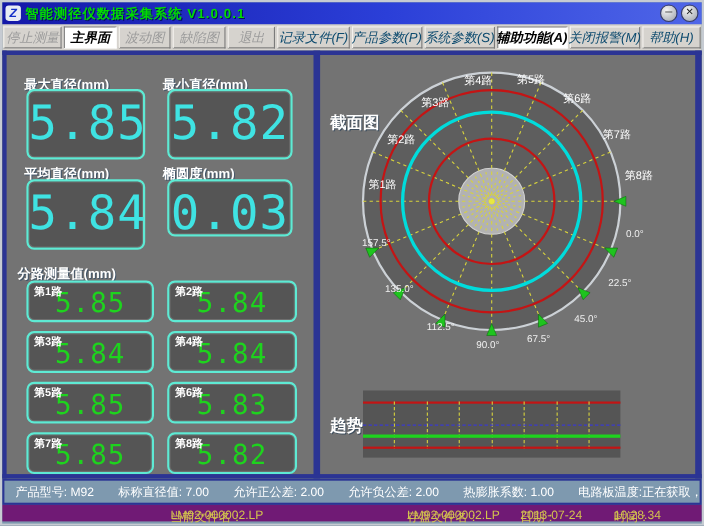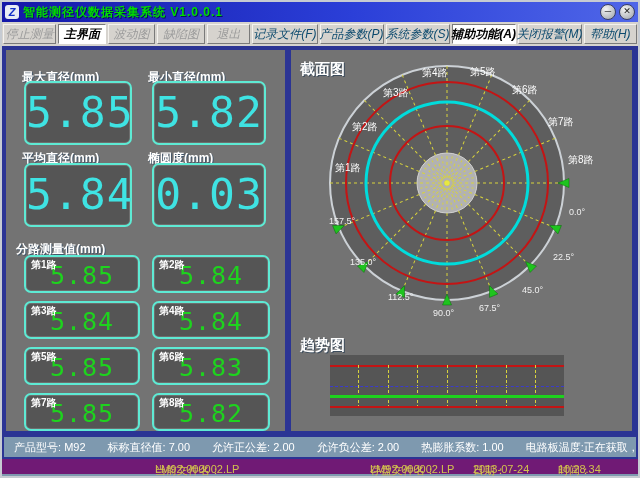--- a/index.html
+++ b/index.html
@@ -16,21 +16,21 @@
   .toolbar{height:24px;background:#d6d3ce;display:flex;align-items:center;gap:2px;padding:0 1px;font-style:italic;}
   .tb-btn{height:20px;background:#d6d3ce;border:1px solid;border-color:#f4f2ee #7a7a7a #7a7a7a #f4f2ee;font-size:12px;font-family:"Liberation Sans",sans-serif;display:flex;align-items:center;justify-content:center;white-space:nowrap;box-sizing:border-box;}
   .tb-btn.disabled{color:#9b9b9b;}
   .tb-btn.normal{color:#0c4a6e;}
   .tb-btn.active{background:#ffffff;color:#000;font-weight:bold;border-color:#7a7a7a #ffffff #ffffff #7a7a7a;}
 
   
   .content{position:relative;height:389px;background:#737373;}
   .strip{position:absolute;background:#2b3494;}
   .panel-label{position:absolute;color:#ffffff;font-size:12px;font-weight:bold;text-shadow:1px 1px 0 #44576a;white-space:nowrap;}
-  .view-title{position:absolute;color:#ffffff;font-size:15px;font-weight:bold;text-shadow:1px 1px 0 #3c4c5c;}
+  .view-title{position:absolute;color:#ffffff;font-size:15px;font-weight:bold;text-shadow:1px 1px 0 #3c4c5c;margin-top:42px;}
 
   .display{position:absolute;background:#555555;border:2px solid #5eead4;border-radius:7px;box-sizing:border-box;box-shadow:inset 0 0 0 1px #6e6e6e;}
   .display .big{display:block;width:100%;text-align:center;font-family:"DejaVu Sans Mono",monospace;font-size:43px;line-height:58px;color:#3fe3e3;letter-spacing:1px;}
   .chan-label{position:absolute;top:1px;left:5px;color:#ffffff;font-size:10px;font-weight:bold;}
   .display .small{display:block;width:100%;text-align:center;font-family:"DejaVu Sans Mono",monospace;font-size:25px;line-height:34px;color:#1ed31e;letter-spacing:1px;padding-top:2px;}
 
   
   .trend-plot{position:absolute;left:328px;top:309px;width:234px;height:61px;background:#555555;}
   .tline{position:absolute;left:0;width:100%;}
   .red-line{height:2px;background:#c41414;}
@@ -89,21 +89,21 @@
       <span class="big">5.85</span>
     </div>
     <div class="display" style="left:150px;top:35px;width:114px;height:64px">
       <span class="big">5.82</span>
     </div>
     <div class="panel-label" style="left:20px;top:104px">平均直径(mm)</div>
     <div class="panel-label" style="left:146px;top:104px">椭圆度(mm)</div>
     <div class="display" style="left:22px;top:117px;width:108px;height:64px">
       <span class="big">5.84</span>
     </div>
-    <div class="display" style="left:150px;top:117px;width:114px;height:64px">
+    <div class="display" style="left:150px;top:117px;width:114px;height:52px">
       <span class="big">0.03</span>
     </div>
 
     <div class="panel-label" style="left:14px;top:195px">分路测量值(mm)</div>
 
     <div class="display" style="left:22px;top:209px;width:116px;height:38px">
       <span class="chan-label">第1路</span>
       <span class="small">5.85</span>
     </div>
     <div class="display" style="left:150px;top:209px;width:118px;height:38px">

